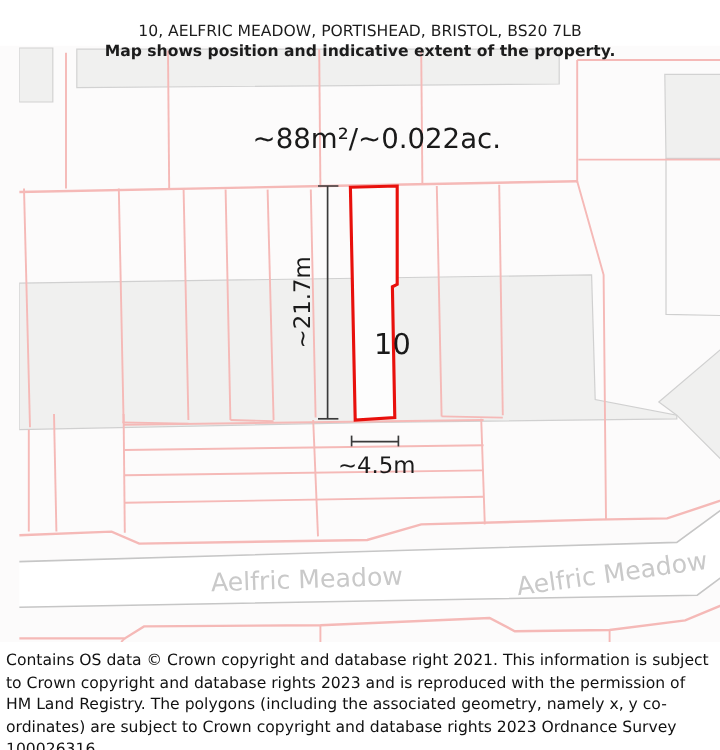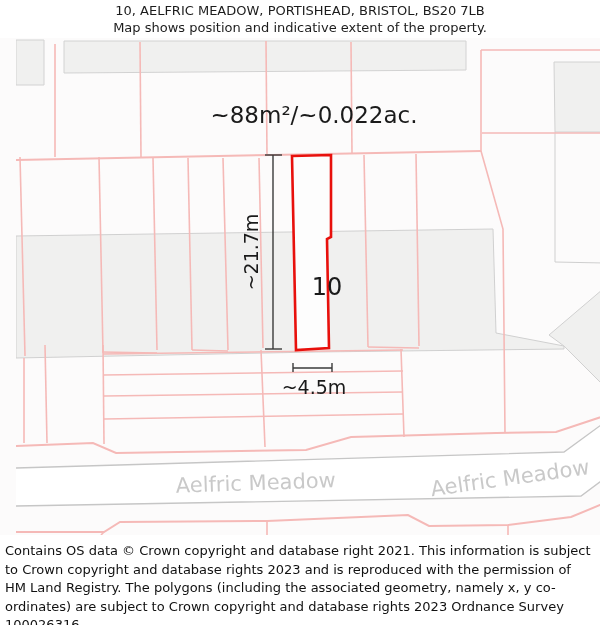--- a/index.html
+++ b/index.html
@@ -1,20 +1,20 @@
 <!DOCTYPE html>
 <html><head>
 <meta charset="utf-8">
 <style>
   html,body{margin:0;padding:0;}
   body{width:600px;height:625px;background:#ffffff;font-family:"DejaVu Sans",sans-serif;overflow:hidden;}
   .page{position:relative;width:600px;height:625px;background:#ffffff;}
   .header{position:absolute;top:0;left:0;width:600px;height:38px;background:#ffffff;text-align:center;z-index:3;}
-  .header .title{font-size:13px;color:#1c1c1c;margin-top:3px;line-height:16px;}
-  .header .subtitle{font-size:13px;color:#1c1c1c;line-height:17px;}
+  .header .title{font-size:13px;color:#1c1c1c;margin-top:19px;line-height:16px;}
+  .header .subtitle{font-size:13px;color:#1c1c1c;line-height:17px;font-weight:bold;}
   .map-wrap{position:absolute;top:38px;left:0;width:600px;height:497px;background:#fcfbfb;z-index:1;padding-left:16px;}
   svg{display:block;}
   .footer{position:absolute;top:538px;left:0;width:600px;height:87px;background:#ffffff;z-index:3;}
   .footer p{margin:4px 5px 0 5px;font-size:13px;line-height:18.6px;color:#111111;}
   text{font-family:"DejaVu Sans",sans-serif;}
 </style>
 </head>
 <body>
 
 <div class="page">

